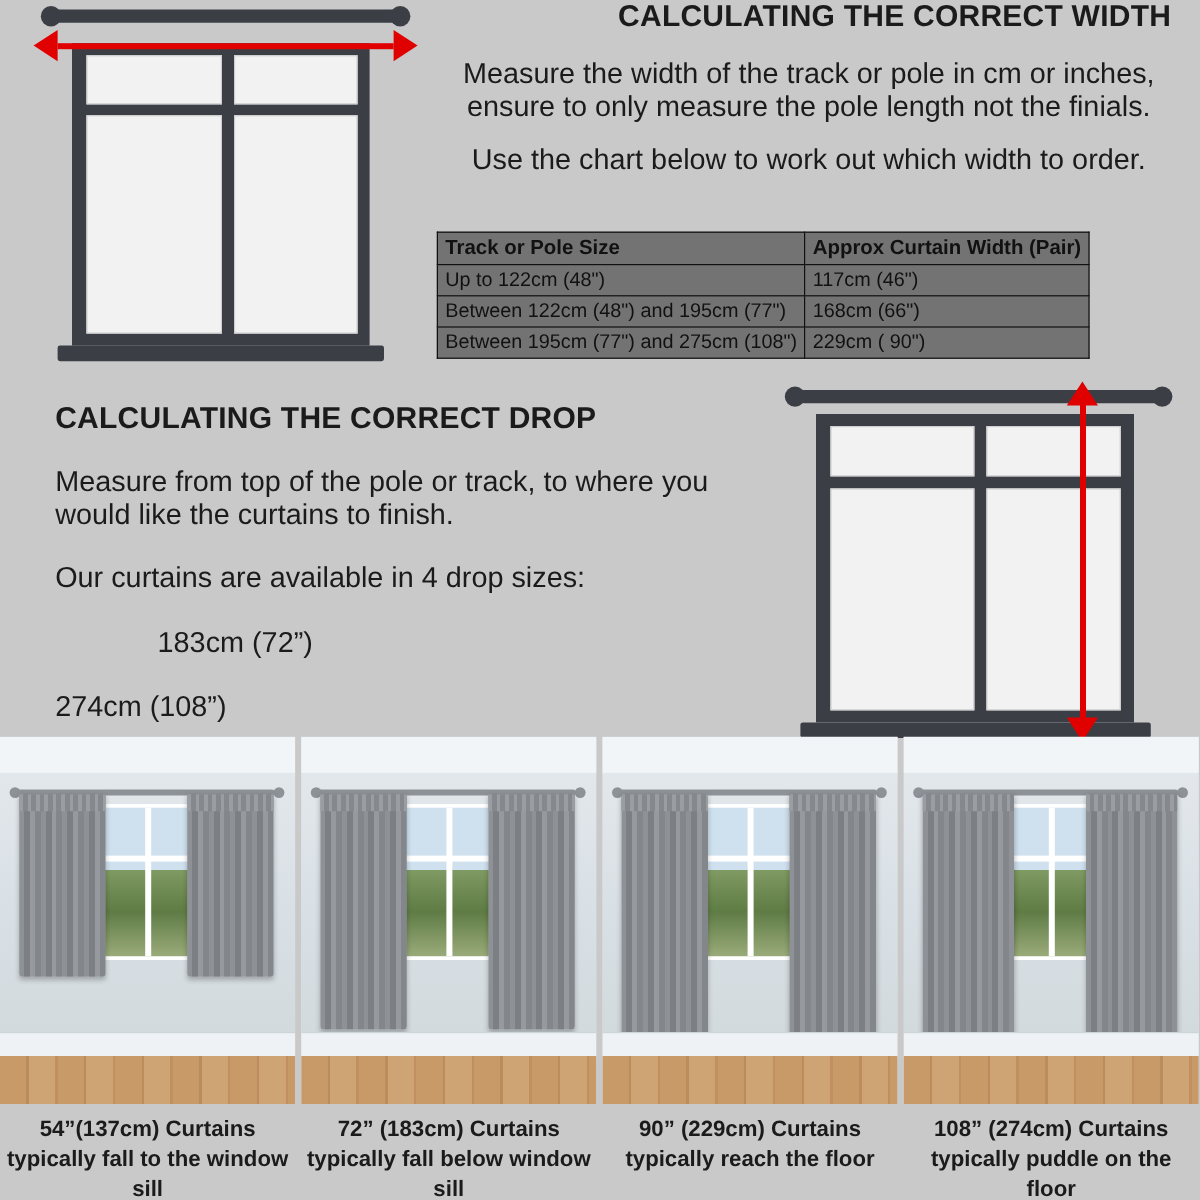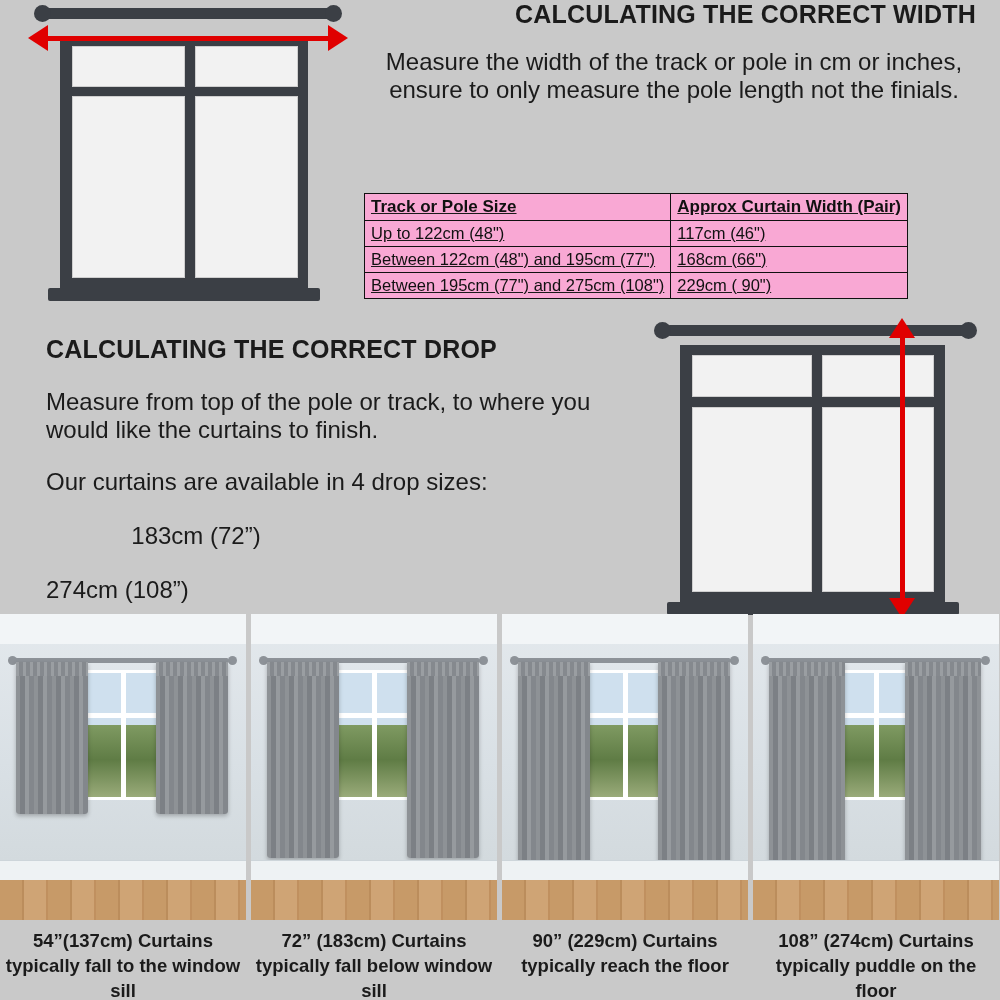--- a/index.html
+++ b/index.html
@@ -93,23 +93,22 @@
   .arrow-down {
     border-left: 13px solid transparent;
     border-right: 13px solid transparent;
     border-top: 20px solid #e00000;
   }
 
   
   table.size-table {
     position: absolute;
     border-collapse: collapse;
-    background: #f9a8d4;
+    background: #737373;
     font-size: 16.5px;
-    text-decoration: underline;
   }
   table.size-table th,
   table.size-table td {
     border: 1px solid #111;
     padding: 3px 6px;
     text-align: left;
     color: #111;
     font-weight: normal;
     white-space: nowrap;
   }
@@ -252,20 +251,21 @@
 
     <div class="arrow-line-h" style="left:34px; top:36px; width:280px;"></div>
     <div class="arrow-head arrow-left" style="left:14px; top:25px;"></div>
     <div class="arrow-head arrow-right" style="left:314px; top:25px;"></div>
   </div>
 
   <div class="abs heading" style="left:498px; top:0px; width:495px; text-align:center;">CALCULATING THE CORRECT WIDTH</div>
 
   <div class="abs body-text" style="left:358px; top:48px; width:632px; text-align:center;">Measure the width of the track or pole in cm or inches, ensure to only measure the pole length not the finials.</div>
 
+  <div class="abs body-text" style="left:358px; top:120px; width:632px; text-align:center;">Use the chart below to work out which width to order.</div>
 
   <table class="size-table" style="left:364px; top:193px;">
     <thead>
       <tr>
         <th class="col1">Track or Pole Size</th>
         <th class="col2">Approx Curtain Width (Pair)</th>
       </tr>
     </thead>
     <tbody>
       <tr>

